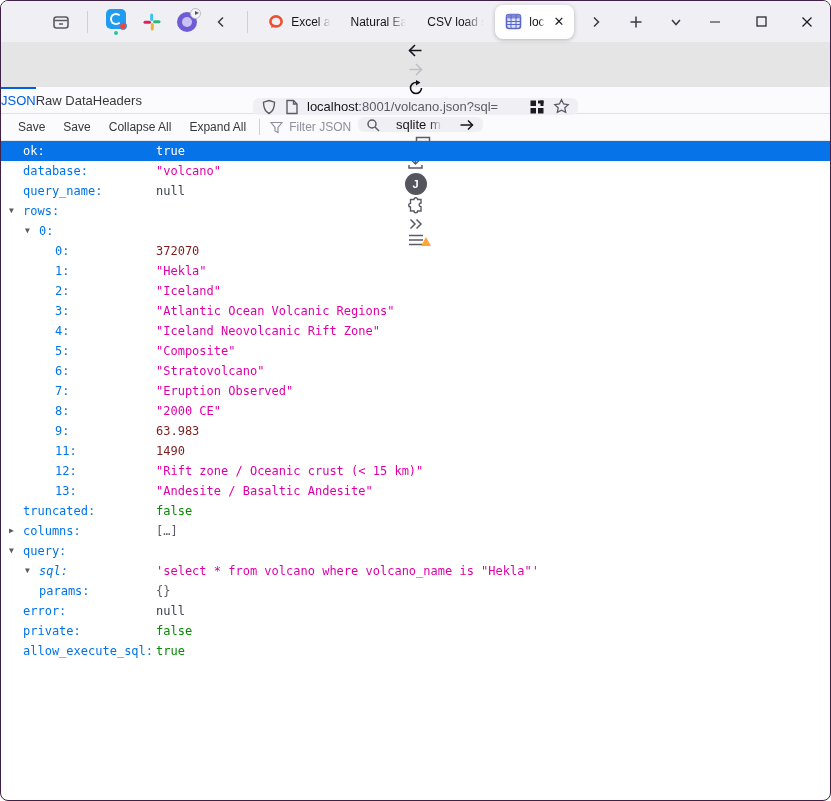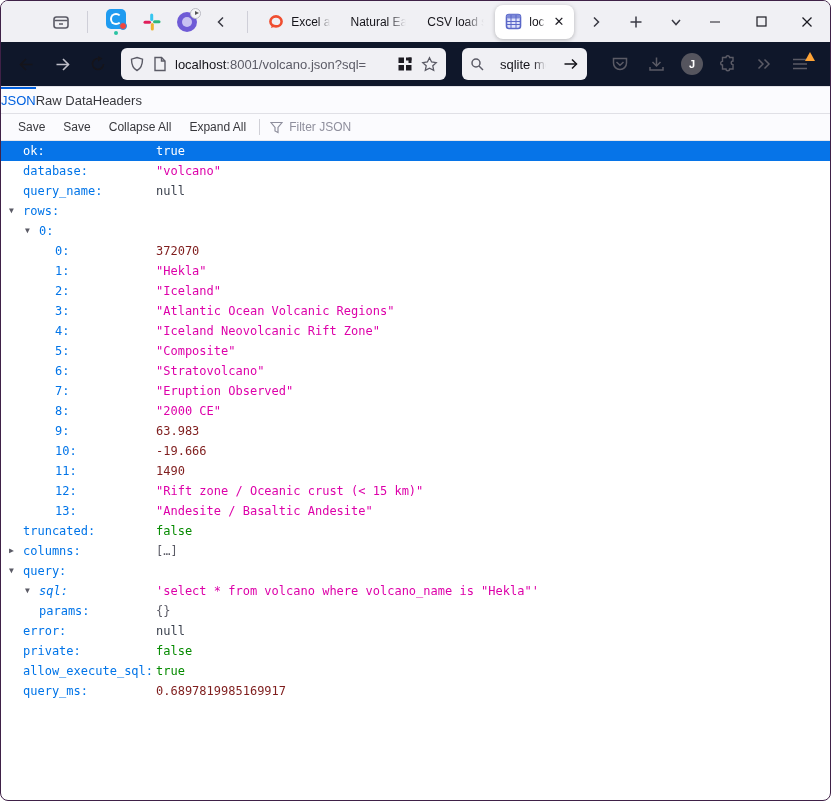--- a/index.html
+++ b/index.html
@@ -32,21 +32,21 @@
     -webkit-mask-image:linear-gradient(to right,#000 65%,transparent 98%);
             mask-image:linear-gradient(to right,#000 65%,transparent 98%);
   }
   .tab.active {
     background:#fff; border-radius:8px; box-shadow:0 1px 4px rgba(0,0,0,.25); height:34px; max-width:none; padding:0 8px 0 10px;
   }
   .tab .close { font-size:13px; color:#1c1b22; padding:0 2px; line-height:1; }
   .win-controls { display:flex; align-items:center; margin-left:auto; height:100%; }
   .win-btn { width:46px; height:41px; display:flex; align-items:center; justify-content:center; color:#1c1b22; font-size:13px; }
   
-  .navbar { height:45px; background:#0f172a; display:flex; align-items:center; padding:0 8px; gap:2px; border-bottom:1px solid #e3e3e8; }
+  .navbar { height:45px; background:#e5e5e5; display:flex; align-items:center; padding:0 8px; gap:2px; border-bottom:1px solid #e3e3e8;flex-direction:column; }
   .nav-ic { width:34px; height:32px; display:flex; align-items:center; justify-content:center; border-radius:4px; }
   .urlbar {
     width:325px; height:32px; background:#f0f0f4; border-radius:6px;
     display:flex; align-items:center; padding:0 8px; gap:8px; margin:0 4px;
   }
   .url-text { font-size:13px; color:#5b5b66; white-space:nowrap; overflow:hidden; flex:1;
     -webkit-mask-image:linear-gradient(to right,#000 88%,transparent 99%);
             mask-image:linear-gradient(to right,#000 88%,transparent 99%);}
   .url-text .host { color:#15141a; }
   .searchbar {
@@ -359,24 +359,20 @@
       </div>
       <div class="json-row">
         <span class="k" style="left: 54px;">8:</span>
         <span class="v t-string">"2000 CE"</span>
       </div>
       <div class="json-row">
         <span class="k" style="left: 54px;">9:</span>
         <span class="v t-number">63.983</span>
       </div>
       <div class="json-row">
-        <span class="k" style="left: 54px;">10:</span>
-        <span class="v t-number">-19.666</span>
-      </div>
-      <div class="json-row">
         <span class="k" style="left: 54px;">11:</span>
         <span class="v t-number">1490</span>
       </div>
       <div class="json-row">
         <span class="k" style="left: 54px;">12:</span>
         <span class="v t-string">"Rift zone / Oceanic crust (&lt; 15 km)"</span>
       </div>
       <div class="json-row">
         <span class="k" style="left: 54px;">13:</span>
         <span class="v t-string">"Andesite / Basaltic Andesite"</span>
@@ -408,19 +404,15 @@
         <span class="v t-null">null</span>
       </div>
       <div class="json-row">
         <span class="k" style="left: 22px;">private:</span>
         <span class="v t-bool">false</span>
       </div>
       <div class="json-row">
         <span class="k" style="left: 22px;">allow_execute_sql:</span>
         <span class="v t-bool">true</span>
       </div>
-      <div class="json-row">
-        <span class="k" style="left: 22px;">query_ms:</span>
-        <span class="v t-number">0.6897819985169917</span>
-      </div>
     </div>
 
 </div>
 
 </body></html>

